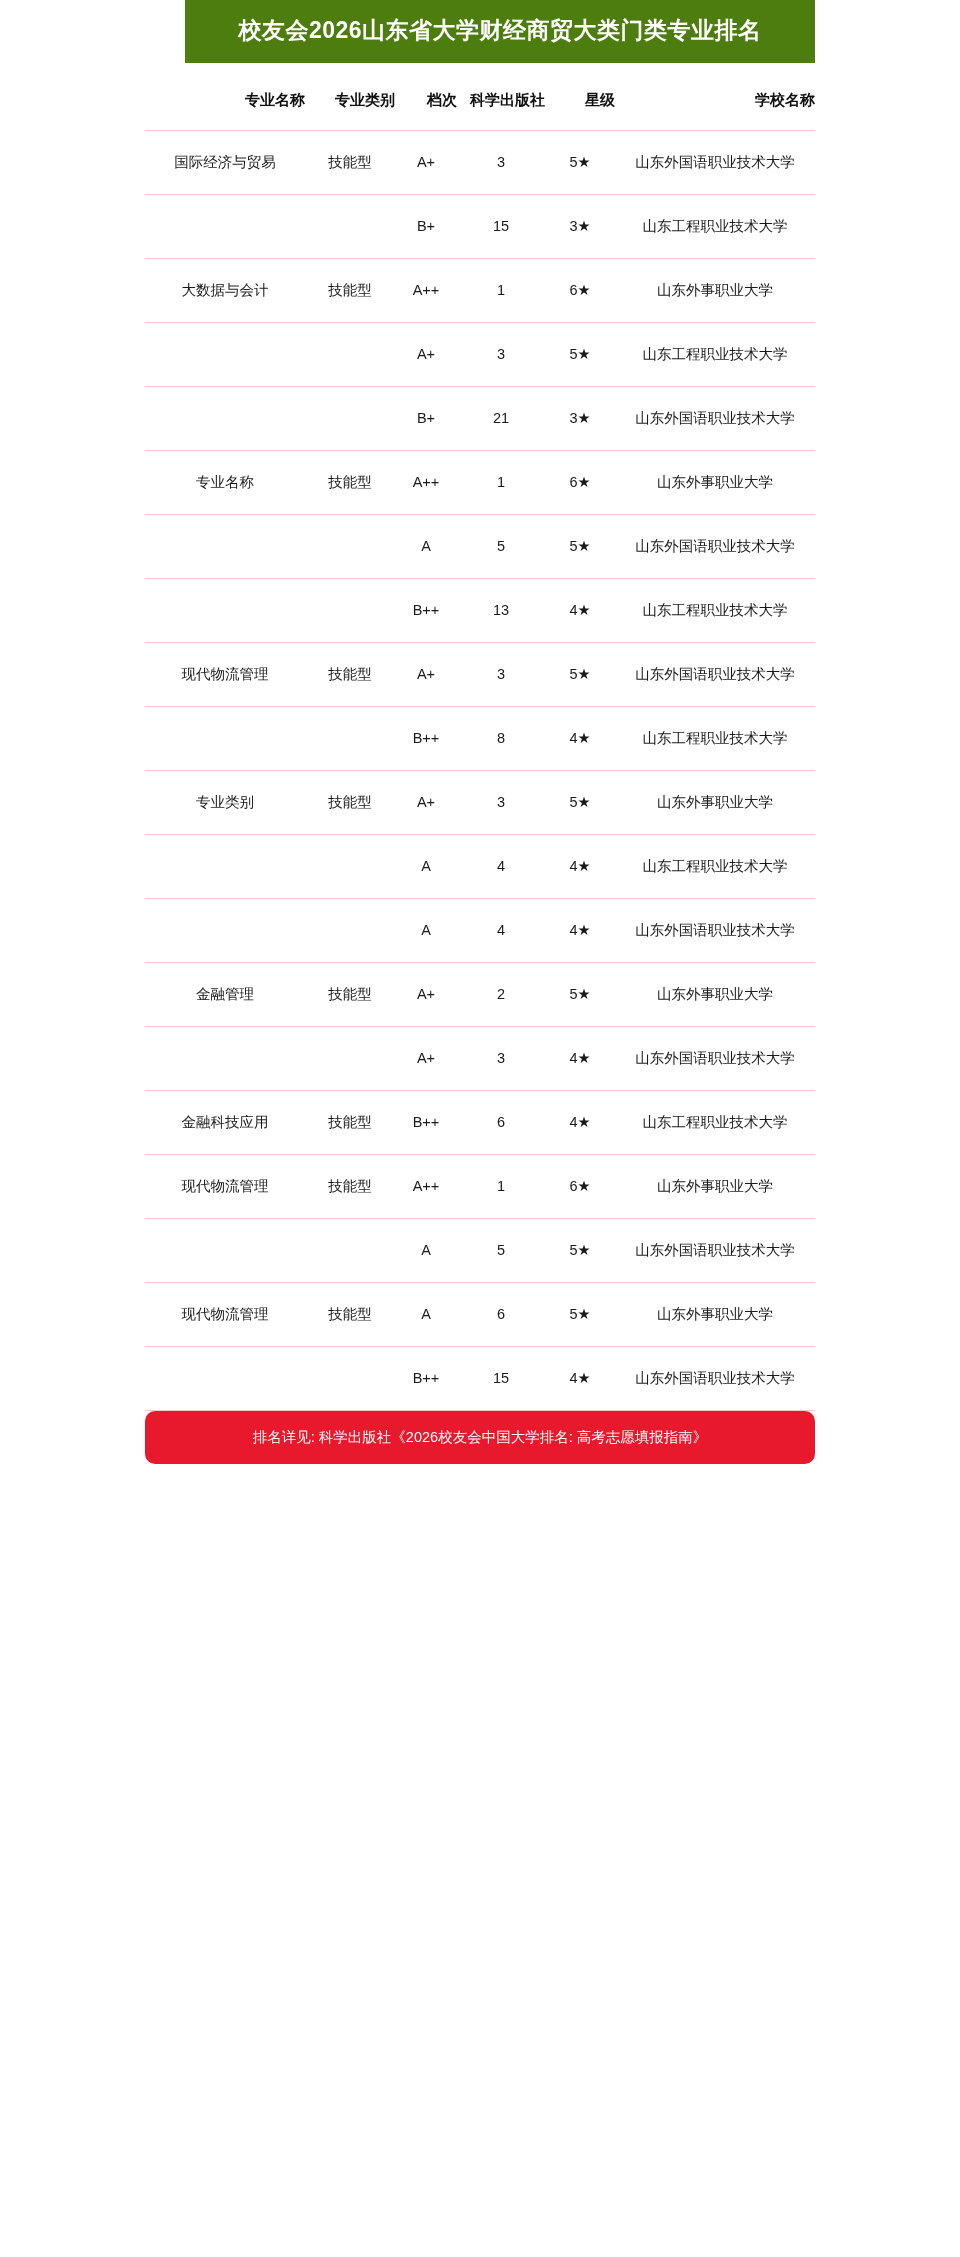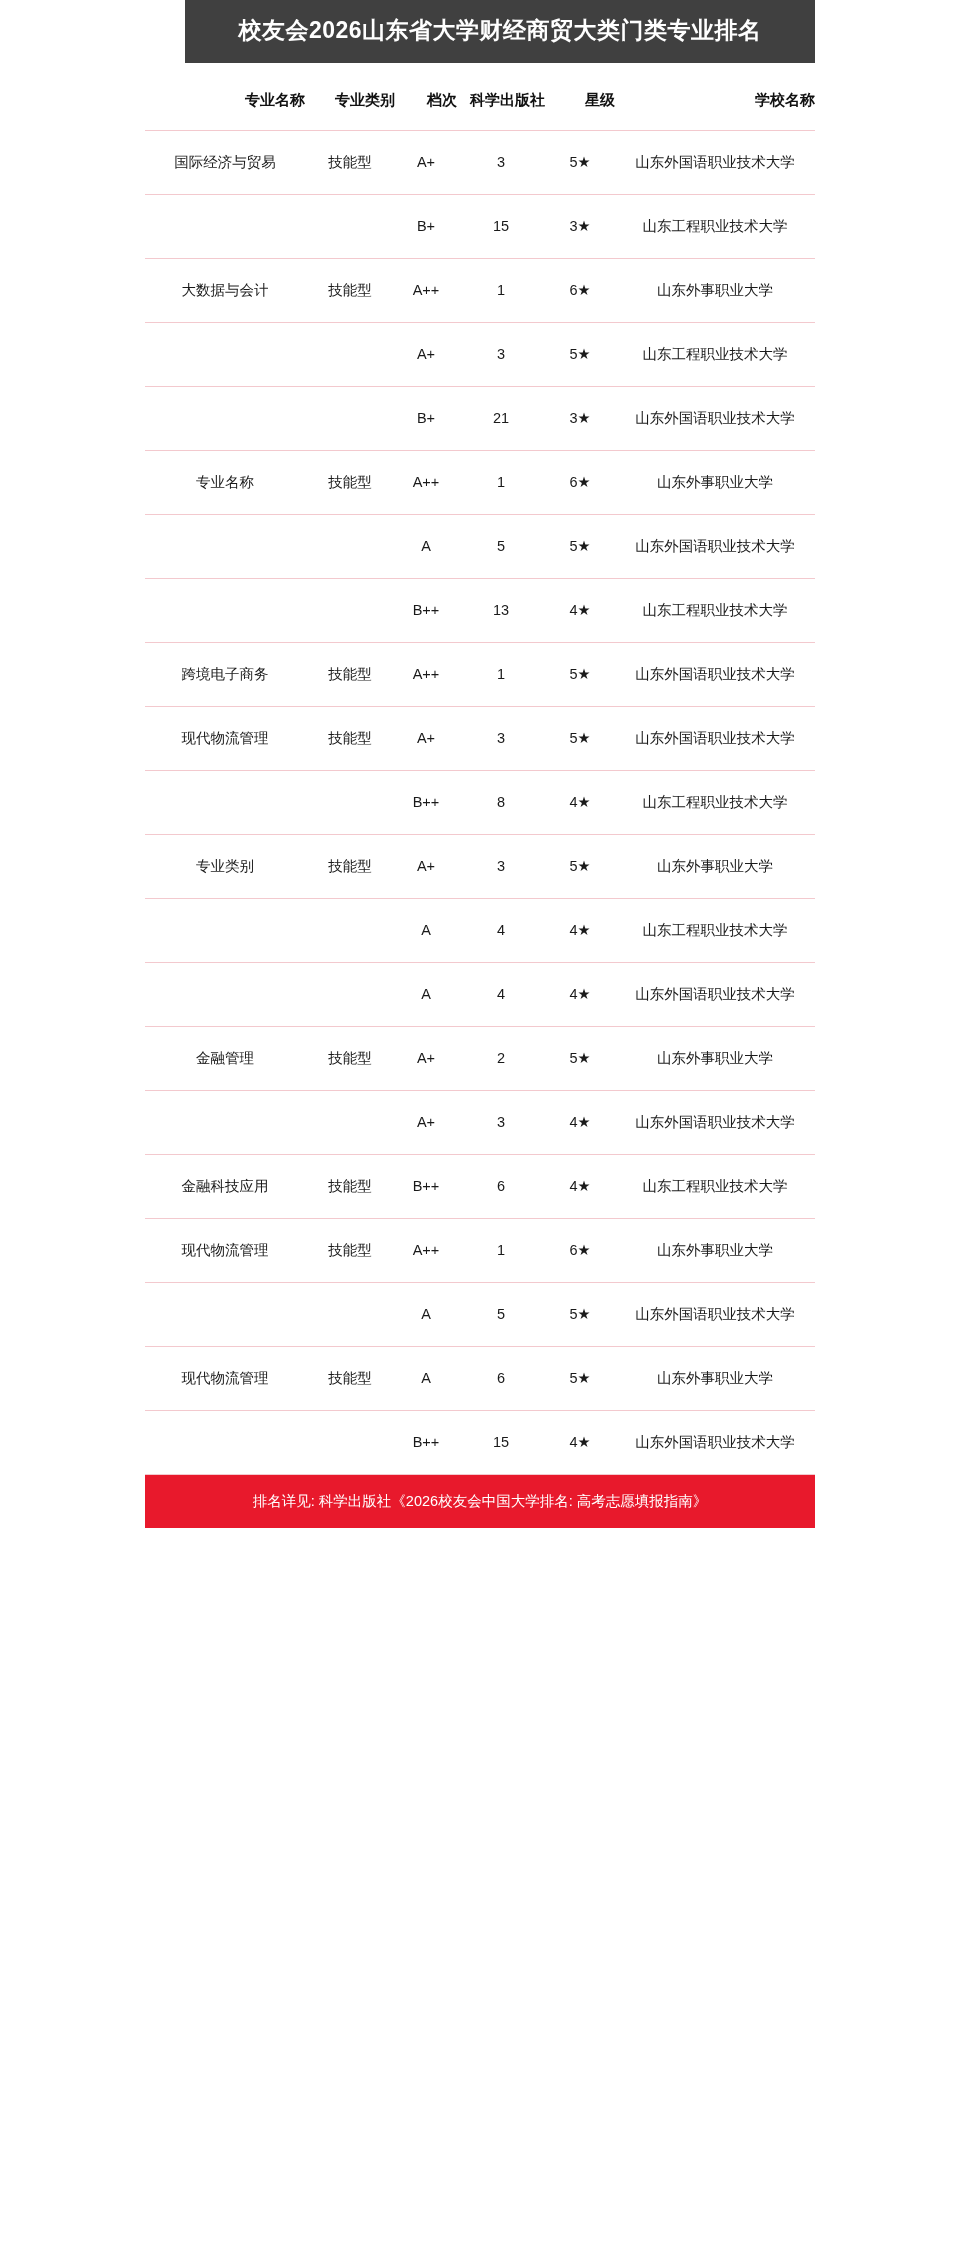--- a/index.html
+++ b/index.html
@@ -12,21 +12,21 @@
     font-family: "Liberation Sans", "DejaVu Sans", sans-serif;
   }
   .page {
     width: 670px;
     margin: 0 auto;
     background: #ffffff;
     box-sizing: border-box;
     padding: 0;
   }
   .title-bar {
-    background: #404040;
+    background: #4d7c0f;
     color: #ffffff;
     font-size: 23px;
     font-weight: bold;
     text-align: center;
     padding: 17px 0 18px 0;
     letter-spacing: 0.5px;
     line-height: 1.2;
     margin-left: 40px;
   }
   table.rank-table {
@@ -58,20 +58,21 @@
   col.c-rank   { width: 88px; }
   col.c-star   { width: 70px; }
   col.c-school { width: 200px; }
   .footer-bar {
     background: #e8192c;
     color: #ffffff;
     font-size: 14.5px;
     text-align: center;
     padding: 17px 0 18px 0;
     line-height: 1.3;
+    border-radius: 10px;
   }
   .spacer-top { height: 8px; background:#ffffff; }
 </style>
 </head>
 <body>
 
 <div class="page">
 
   <div class="title-bar">校友会2026山东省大学财经商贸大类门类专业排名</div>
 
@@ -155,28 +156,20 @@
         </tr>
         <tr>
           <td></td>
           <td></td>
           <td>B++</td>
           <td>13</td>
           <td>4★</td>
           <td>山东工程职业技术大学</td>
         </tr>
         <tr>
-          <td>跨境电子商务</td>
-          <td>技能型</td>
-          <td>A++</td>
-          <td>1</td>
-          <td>5★</td>
-          <td>山东外国语职业技术大学</td>
-        </tr>
-        <tr>
           <td>现代物流管理</td>
           <td>技能型</td>
           <td>A+</td>
           <td>3</td>
           <td>5★</td>
           <td>山东外国语职业技术大学</td>
         </tr>
         <tr>
           <td></td>
           <td></td>

